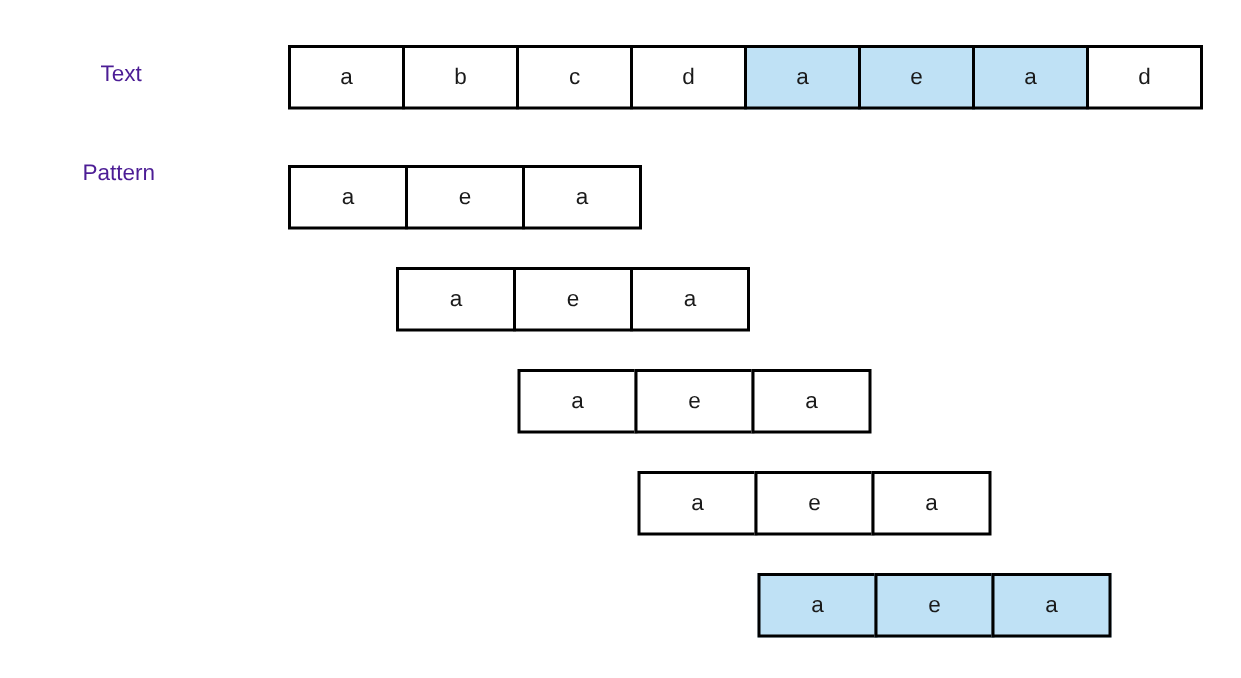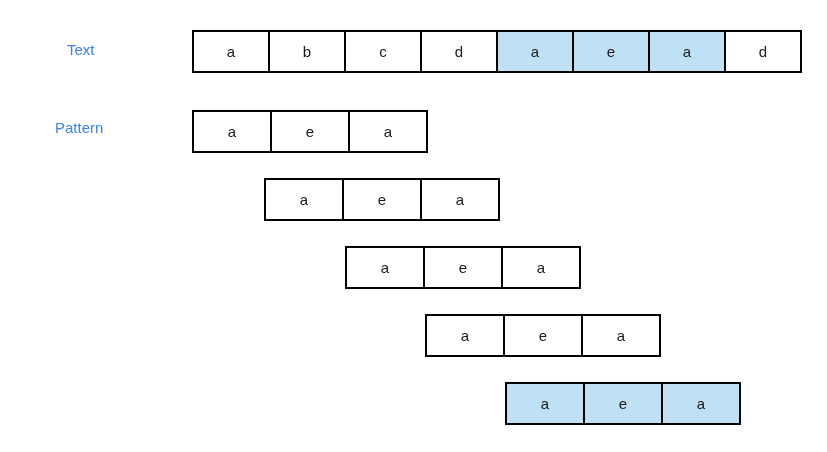--- a/index.html
+++ b/index.html
@@ -15,21 +15,21 @@
     overflow: hidden;
   }
   #diagram {
     position: relative;
     width: 827px;
     height: 452px;
   }
   .row-label {
     position: absolute;
     font-size: 15px;
-    color: #3b82f6;
+    color: #4c1d95;
     white-space: nowrap;
     line-height: 1;
   }
   .cell-row {
     position: absolute;
     display: flex;
     height: 43px;
   }
   .cell {
     box-sizing: border-box;
@@ -50,21 +50,21 @@
     background: #bfe1f5;
   }
 </style>
 </head>
 <body>
 
 <div id="diagram">
 
   <div class="row-label" style="left:67px; top:42px;">Text</div>
 
-  <div class="row-label" style="left:55px; top:120px;text-align:right;">Pattern</div>
+  <div class="row-label" style="left:55px; top:108px;text-align:right;">Pattern</div>
 
   <div id="rows-container">
       <div class="cell-row" style="left: 192px; top: 30px; height: 43px;">
         <div class="cell" style="width: 78px; height: 43px;">a</div>
         <div class="cell" style="width: 78px; height: 43px;">b</div>
         <div class="cell" style="width: 78px; height: 43px;">c</div>
         <div class="cell" style="width: 78px; height: 43px;">d</div>
         <div class="cell hl" style="width: 78px; height: 43px;">a</div>
         <div class="cell hl" style="width: 78px; height: 43px;">e</div>
         <div class="cell hl" style="width: 78px; height: 43px;">a</div>

